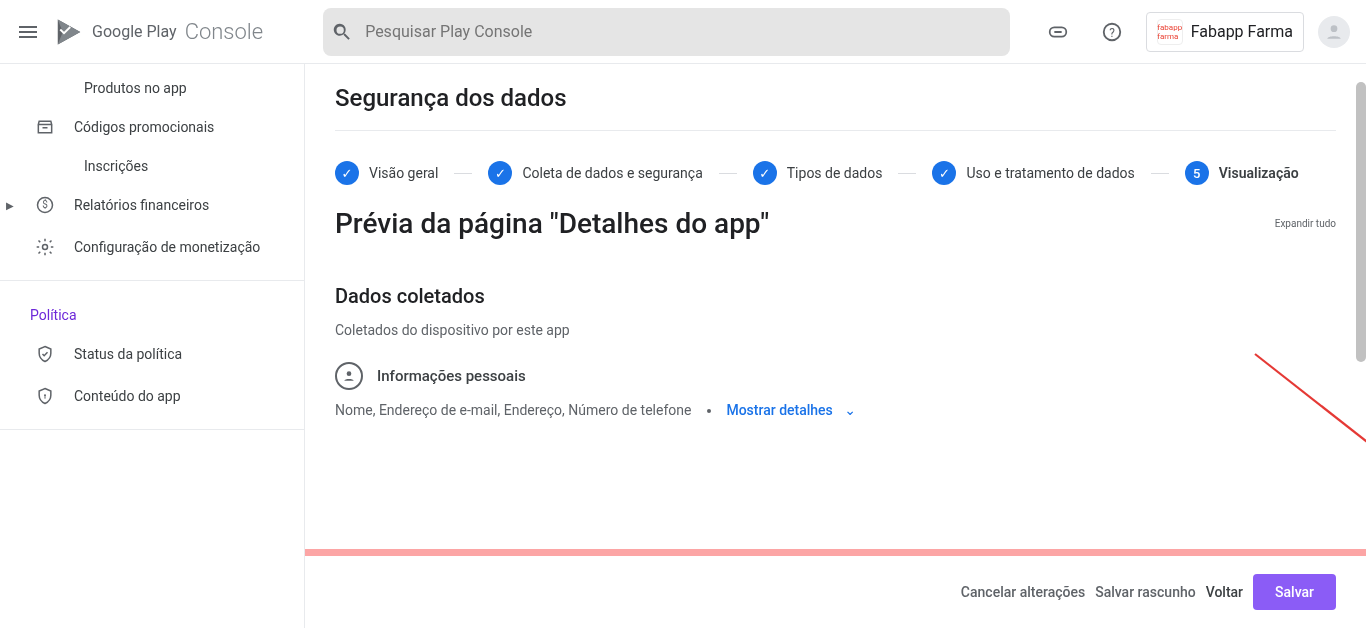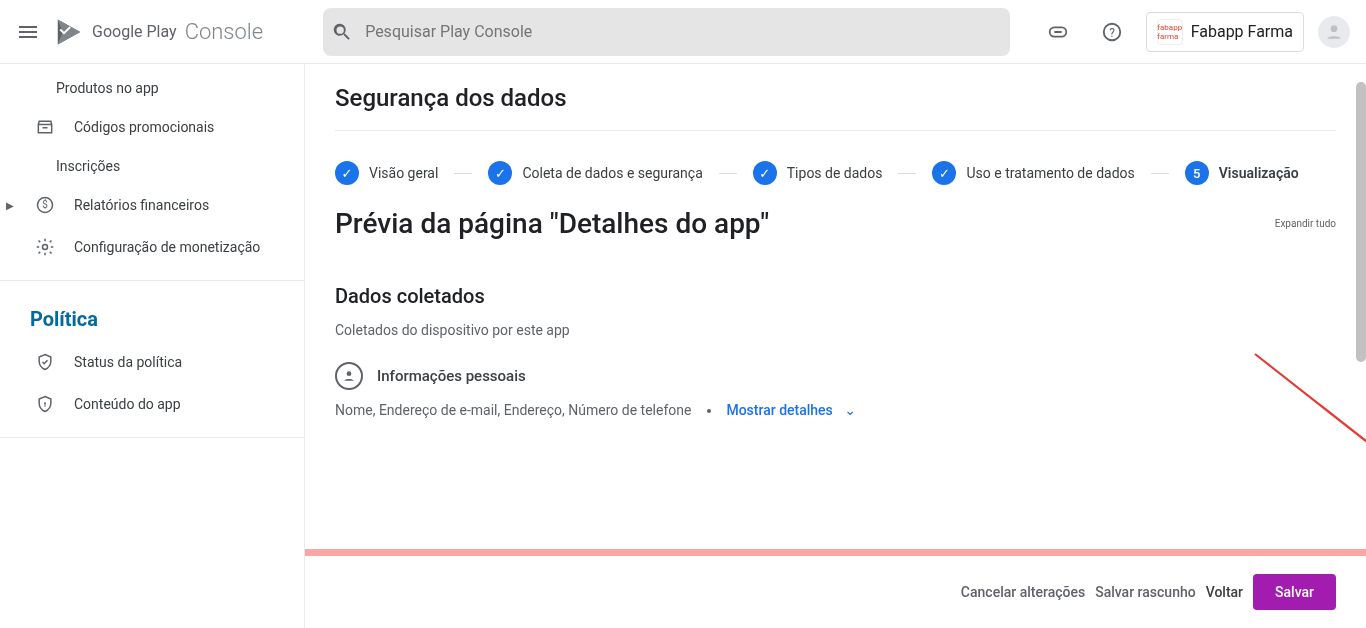--- a/index.html
+++ b/index.html
@@ -13,25 +13,25 @@
 .searchwrap { flex: 1; margin-left: 46px; max-width: 720px; display:flex; align-items:center; background:#e5e5e5; border-radius: 8px; height: 48px; padding: 0 8px; gap:12px;}
 .searchwrap input { border:none; background:transparent; font-size:16px; outline:none; flex:1; color:#5f6368;}
 .top-icons { display:flex; align-items:center; gap:14px; margin-left:14px;}
 .icon-btn { width:40px; height:40px; display:inline-flex; align-items:center; justify-content:center; border-radius:50%; cursor:pointer; color:#5f6368; }
 .account-chip { display:flex; align-items:center; gap:8px; border:1px solid #dadce0; border-radius:4px; padding:4px 10px; height:40px; cursor:pointer; }
 .account-logo { width:26px; height:26px; border:1px solid #eee; border-radius:4px; display:inline-flex; align-items:center; justify-content:center; font-size:8px; color:#ea4335; }
 .avatar { width:32px; height:32px; border-radius:50%; background:#e8eaed; display:inline-flex; align-items:center; justify-content:center; color:#9aa0a6; }
 .body { flex:1; display:flex; overflow:hidden; }
 .sidebar { width: 305px; border-right: 1px solid #e8eaed; overflow-y:auto; padding-top: 6px; }
 .side-item { display:flex; align-items:center; gap:18px; padding: 10px 12px 10px 34px; font-size:14px; color:#3c4043; cursor:pointer; position:relative; }
-.side-item.sub { padding-left: 56px; }
+.side-item.sub { padding-left: 84px; }
 .side-icon { width:22px; height:22px; display:inline-flex; align-items:center; justify-content:center; color:#5f6368; flex:none;}
 .caret { position:absolute; left:6px; top:50%; transform:translateY(-50%); color:#5f6368; font-size:10px;}
 .side-hr { border:none; border-top:1px solid #e8eaed; margin:12px 0; }
-.side-header { padding: 14px 12px 10px 30px; font-size:20px; color:#0369a1; font-weight:700; }
+.side-header { padding: 14px 12px 10px 30px; font-size:14px; color:#6d28d9; font-weight:400; }
 .main { flex:1; display:flex; flex-direction:column; overflow:hidden; }
 .main-scroll { flex:1; overflow-y:auto; padding: 20px 30px 20px 30px; position:relative;}
 .page-header { display:flex; align-items:center; justify-content:space-between; padding-bottom:18px; border-bottom:1px solid #e8eaed;}
 .page-title { font-size:24px; font-weight:500; color:#202124;}
 .header-links { display:flex; gap:28px; }
 .header-links a { color:#5f6368; text-decoration:none; font-size:14px; cursor:pointer;}
 .steps { display:flex; flex-wrap:wrap; align-items:center; gap:16px; margin:30px 0 22px 0; }
 .step { display:flex; align-items:center; gap:10px; font-size:14px; color:#3c4043;}
 .step-badge { width:24px; height:24px; border-radius:50%; background:#1a73e8; color:#fff; font-size:13px; font-weight:500; display:inline-flex; align-items:center; justify-content:center;}
 .step-sep { width:18px; border-top:1px solid #dadce0; }
@@ -43,21 +43,21 @@
 .sub-desc { font-size:14px; color:#5f6368; margin-top:14px;}
 .info-row { display:flex; align-items:center; gap:14px; margin-top:24px;}
 .info-icon { width:28px; height:28px; border:2.2px solid #5f6368; border-radius:50%; display:inline-flex; align-items:center; justify-content:center; color:#5f6368;}
 .info-label { font-size:15px; font-weight:500; color:#3c4043;}
 .collected { font-size:14px; color:#5f6368; margin-top:12px;}
 .dot { display:inline-block; width:4px; height:4px; border-radius:50%; background:#5f6368; margin:0 12px; vertical-align:middle;}
 .linkish { color:#1a73e8; font-weight:500; font-size:14px; cursor:pointer; }
 .chev { color:#1a73e8; margin-left:8px;}
 .footer { border-top:7px solid #fca5a5; padding: 18px 30px; display:flex; justify-content:flex-end; gap:10px; align-items:center;}
 .txt-btn { font-size:14px; color:#5f6368; cursor:pointer; font-weight:500;}
-.primary-btn { background:#a21caf; color:#fff; font-size:14px; font-weight:500; border:none; border-radius:4px; padding:10px 22px; cursor:pointer;}
+.primary-btn { background:#8b5cf6; color:#fff; font-size:14px; font-weight:500; border:none; border-radius:4px; padding:10px 22px; cursor:pointer;}
 .arrow-svg { position:absolute; pointer-events:none; }
 .scroll-thumb { position:absolute; right:0; top:82px; width:10px; height:280px; background:#c1c1c1; border-radius:6px;}
 </style>
 </head>
 <body>
 
 <div class="page">
 
   <div class="topbar">
     <span class="menu-icon">

